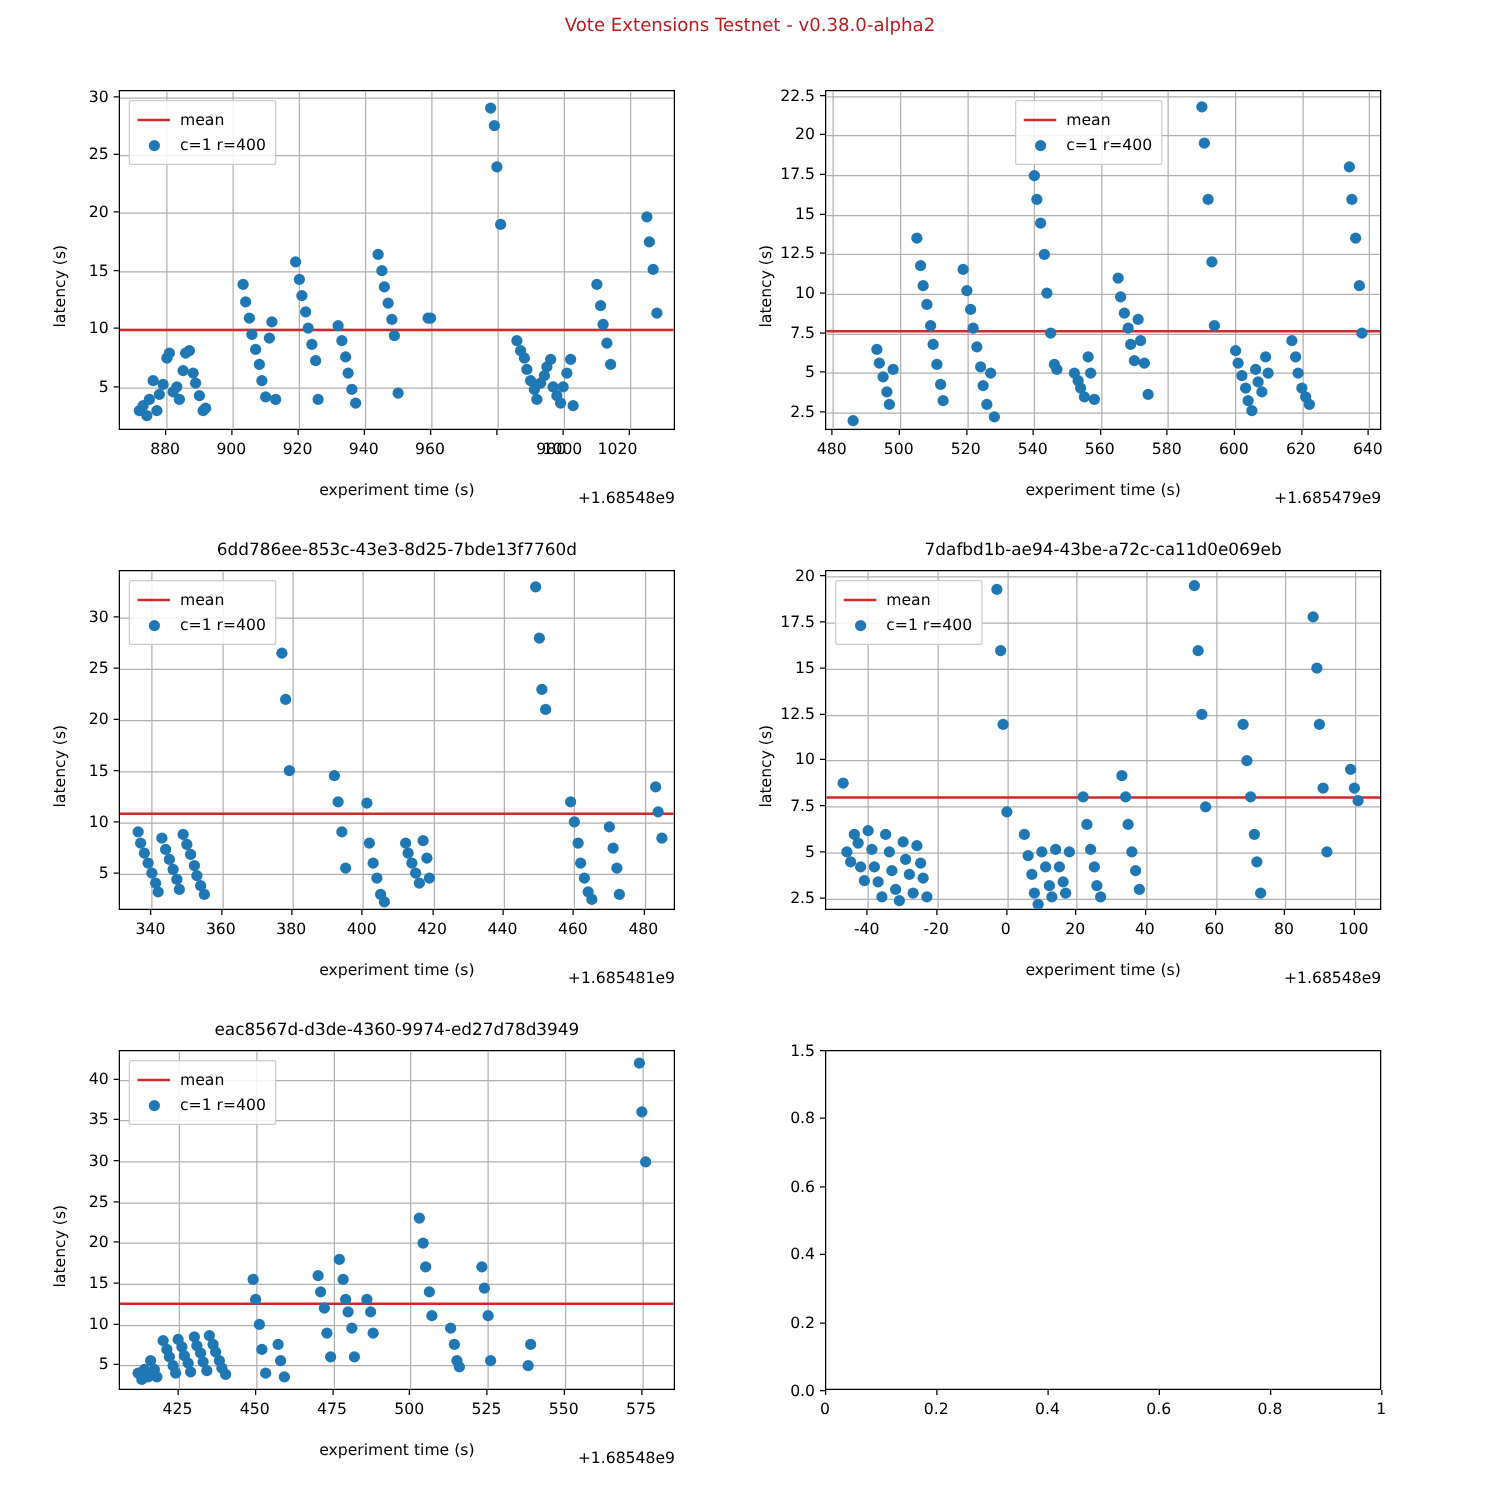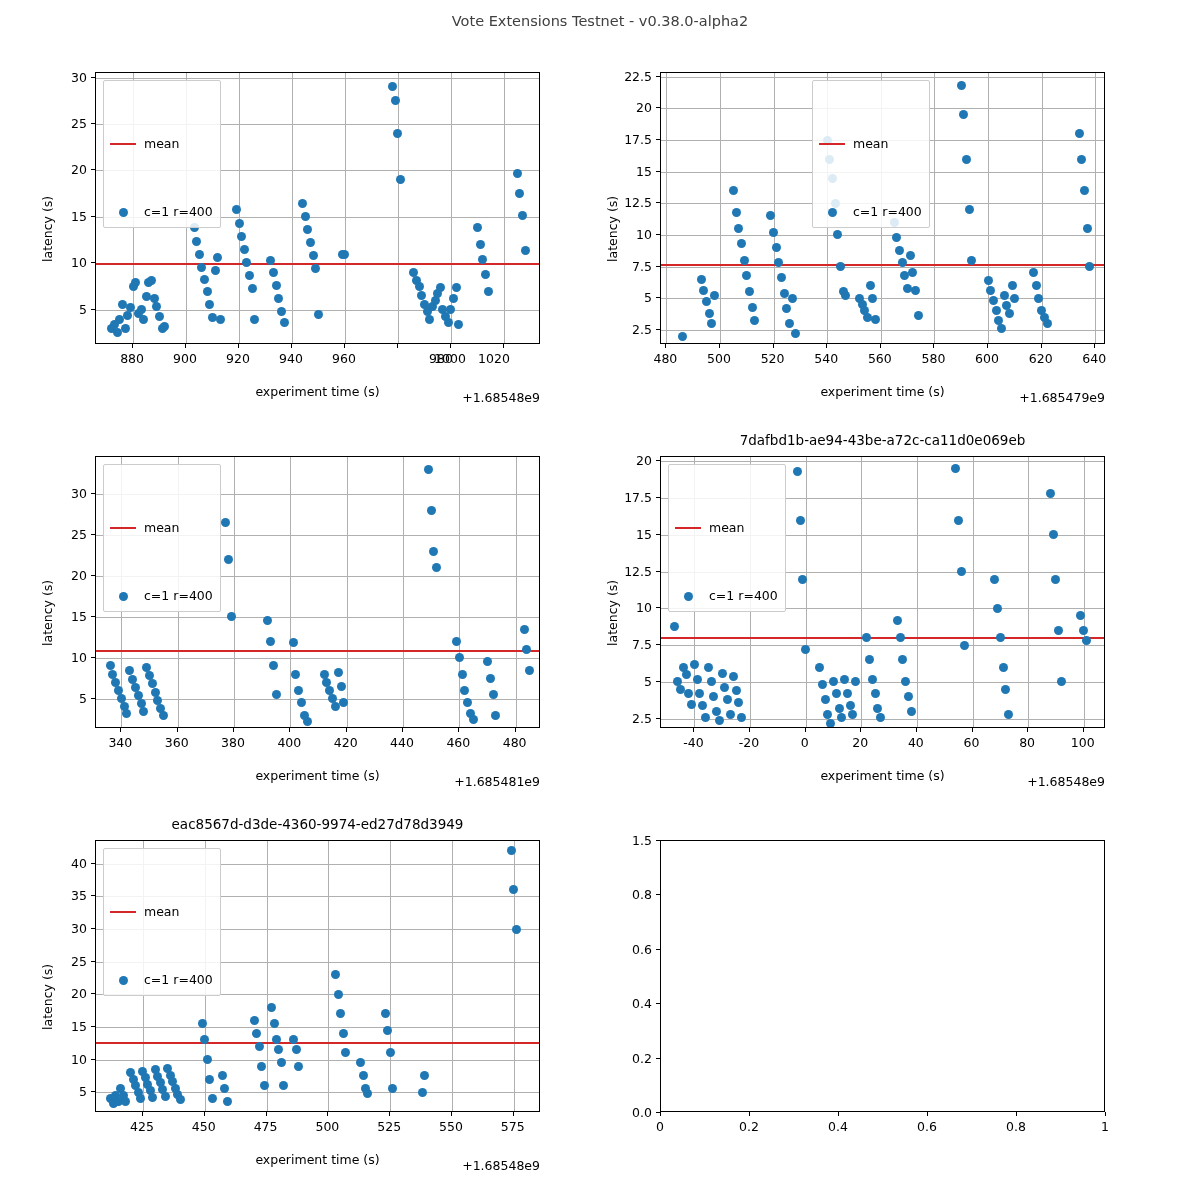--- a/index.html
+++ b/index.html
@@ -20,21 +20,21 @@
     height: 1200px;
     position: relative;
   }
   .suptitle {
     position: absolute;
     top: 13px;
     left: 0;
     width: 1200px;
     text-align: center;
     font-size: 14.5px;
-    color: #404040;
+    color: #b91c1c;
   }
   .panel {
     position: absolute;
   }
   .panel-title {
     position: absolute;
     left: 0;
     top: -24px;
     width: 100%;
     text-align: center;
@@ -128,21 +128,20 @@
     padding: 5px 7px 5px 6px;
     font-size: 12.5px;
     line-height: 20px;
     z-index: 5;
   }
   .legend-row {
     display: flex;
     align-items: center;
     height: 20px;
     white-space: nowrap;
-    margin-top: 48px;
   }
   .legend-swatch-line {
     display: inline-block;
     width: 26px;
     height: 2px;
     background: #d62728;
     margin-right: 8px;
   }
   .legend-swatch-dot-wrap {
     display: inline-block;
@@ -458,20 +457,21 @@
       <div class="tick-label-y" style="right: 453px; top: 98.6791px;">15</div>
       <div class="tick-mark-y" style="left: -4px; top: 67.0512px;"></div>
       <div class="tick-label-y" style="right: 453px; top: 67.0512px;">17.5</div>
       <div class="tick-mark-y" style="left: -4px; top: 35.4233px;"></div>
       <div class="tick-label-y" style="right: 453px; top: 35.4233px;">20</div>
       <div class="tick-mark-y" style="left: -4px; top: 3.79535px;"></div>
       <div class="tick-label-y" style="right: 453px; top: 3.79535px;">22.5</div>
     </div>
 
   <div class="panel" id="panel-2" style="left:95px; top:456px; width:445px; height:272px;">
+    <div class="panel-title">6dd786ee-853c-43e3-8d25-7bde13f7760d</div>
     <div class="plot-area">
         <div class="grid-line v" style="left: 25.3481px;"></div>
         <div class="grid-line v" style="left: 81.6772px;"></div>
         <div class="grid-line v" style="left: 138.006px;"></div>
         <div class="grid-line v" style="left: 194.335px;"></div>
         <div class="grid-line v" style="left: 250.665px;"></div>
         <div class="grid-line v" style="left: 306.994px;"></div>
         <div class="grid-line v" style="left: 363.323px;"></div>
         <div class="grid-line v" style="left: 419.652px;"></div>
         <div class="grid-line h" style="top: 241.687px;"></div>

